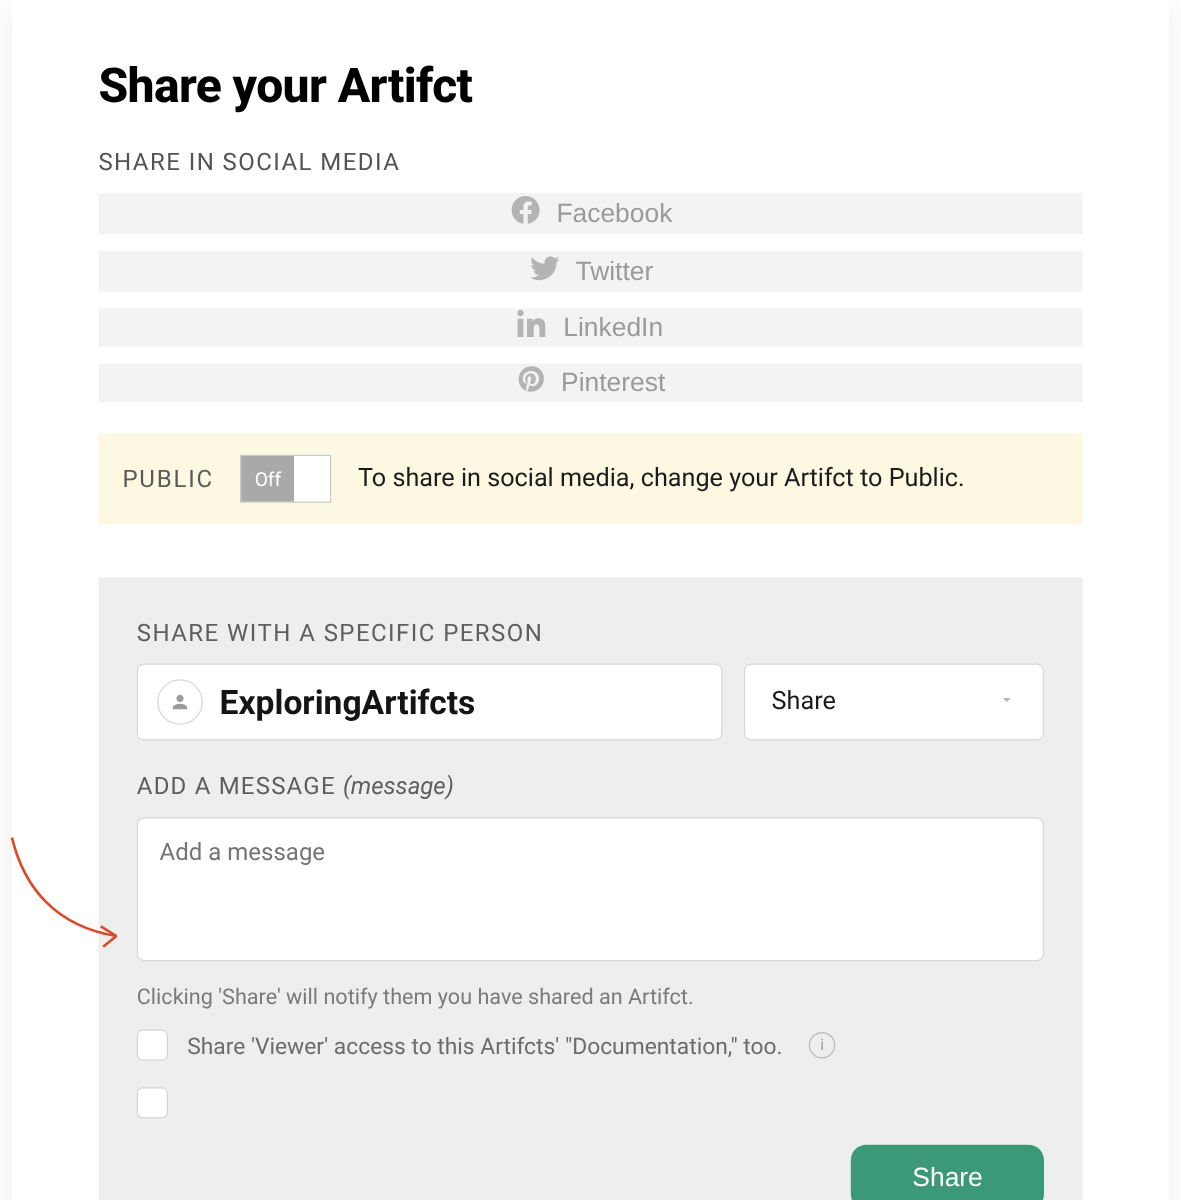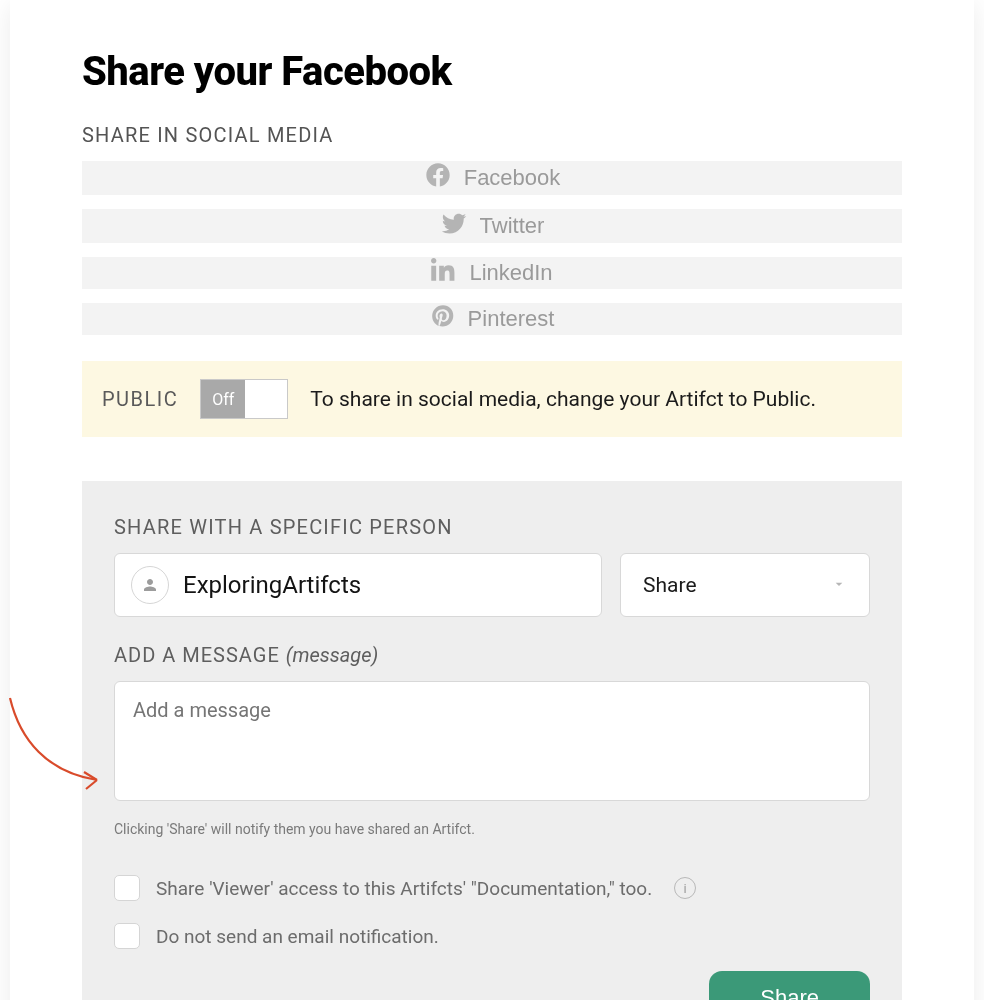--- a/index.html
+++ b/index.html
@@ -60,21 +60,21 @@
     gap: 22px;
     margin-bottom: 44px;
     text-align: right;
   }
   .public-label {
     font-size: 20px;
     letter-spacing: 1.5px;
     color: #5a5a5a;
   }
   .toggle {
-    width: 88px;
+    width: 76px;
     height: 40px;
     border: 1px solid #c9c9c9;
     background: #fff;
     display: flex;
     align-items: stretch;
     cursor: pointer;
   }
   .toggle-off {
     width: 44px;
     background: #a9a9a9;
@@ -118,22 +118,22 @@
     width: 38px;
     height: 38px;
     border: 1px solid #d6d6d6;
     border-radius: 50%;
     display: flex;
     align-items: center;
     justify-content: center;
   }
   .avatar-circle svg { fill: #9c9c9c; }
   .person-name {
-    font-size: 24px;
-    font-weight: 400;
+    font-size: 28px;
+    font-weight: 700;
     color: #141414;
   }
   .role-select {
     width: 250px;
     background: #fff;
     border: 1px solid #d8d8d8;
     border-radius: 6px;
     height: 64px;
     display: flex;
     align-items: center;
@@ -159,24 +159,24 @@
     background: #fff;
     border: 1px solid #d8d8d8;
     border-radius: 6px;
     padding: 16px 18px;
     font-size: 20px;
     color: #a9a9a9;
     resize: none;
     font-family: inherit;
   }
   .notify-text {
-    font-size: 14px;
+    font-size: 18px;
     color: #7a7a7a;
     margin-top: 16px;
-    margin-bottom: 38px;
+    margin-bottom: 16px;
   }
   .check-row {
     display: flex;
     align-items: center;
     gap: 16px;
     margin-bottom: 22px;
   }
   .checkbox {
     width: 26px;
     height: 26px;
@@ -238,21 +238,21 @@
     height: 120px;
     pointer-events: none;
     z-index: 5;
   }
 </style>
 </head>
 <body>
 
 <div class="modal">
 
-  <h1 class="title">Share your Facebook</h1>
+  <h1 class="title">Share your Artifct</h1>
 
   <div class="section-label">SHARE IN SOCIAL MEDIA</div>
 
   <div class="social-row">
     <button class="social-btn">
       <span>
         <svg width="28" height="28" viewBox="0 0 24 24">
             <path d="M12 2C6.48 2 2 6.48 2 12c0 4.99 3.66 9.13 8.44 9.88v-6.99H7.9V12h2.54V9.8c0-2.51 1.49-3.89 3.78-3.89 1.1 0 2.24.2 2.24.2v2.46h-1.26c-1.24 0-1.63.77-1.63 1.56V12h2.78l-.44 2.89h-2.34v6.99C18.34 21.13 22 16.99 22 12c0-5.52-4.48-10-10-10z"></path>
           </svg>
       </span>
@@ -323,21 +323,20 @@
     <div class="notify-text">Clicking 'Share' will notify them you have shared an Artifct.</div>
 
     <div class="check-row">
       <div class="checkbox"></div>
       <span class="check-text">Share 'Viewer' access to this Artifcts' "Documentation," too.</span>
       <span class="info-icon">i</span>
     </div>
 
     <div class="check-row">
       <div class="checkbox"></div>
-      <span class="check-text">Do not send an email notification.</span>
     </div>
 
     <div class="actions">
       <button class="share-btn">Share</button>
     </div>
   </div>
 
 </div>
 
 <svg class="annot-arrow" viewBox="0 0 110 120">

